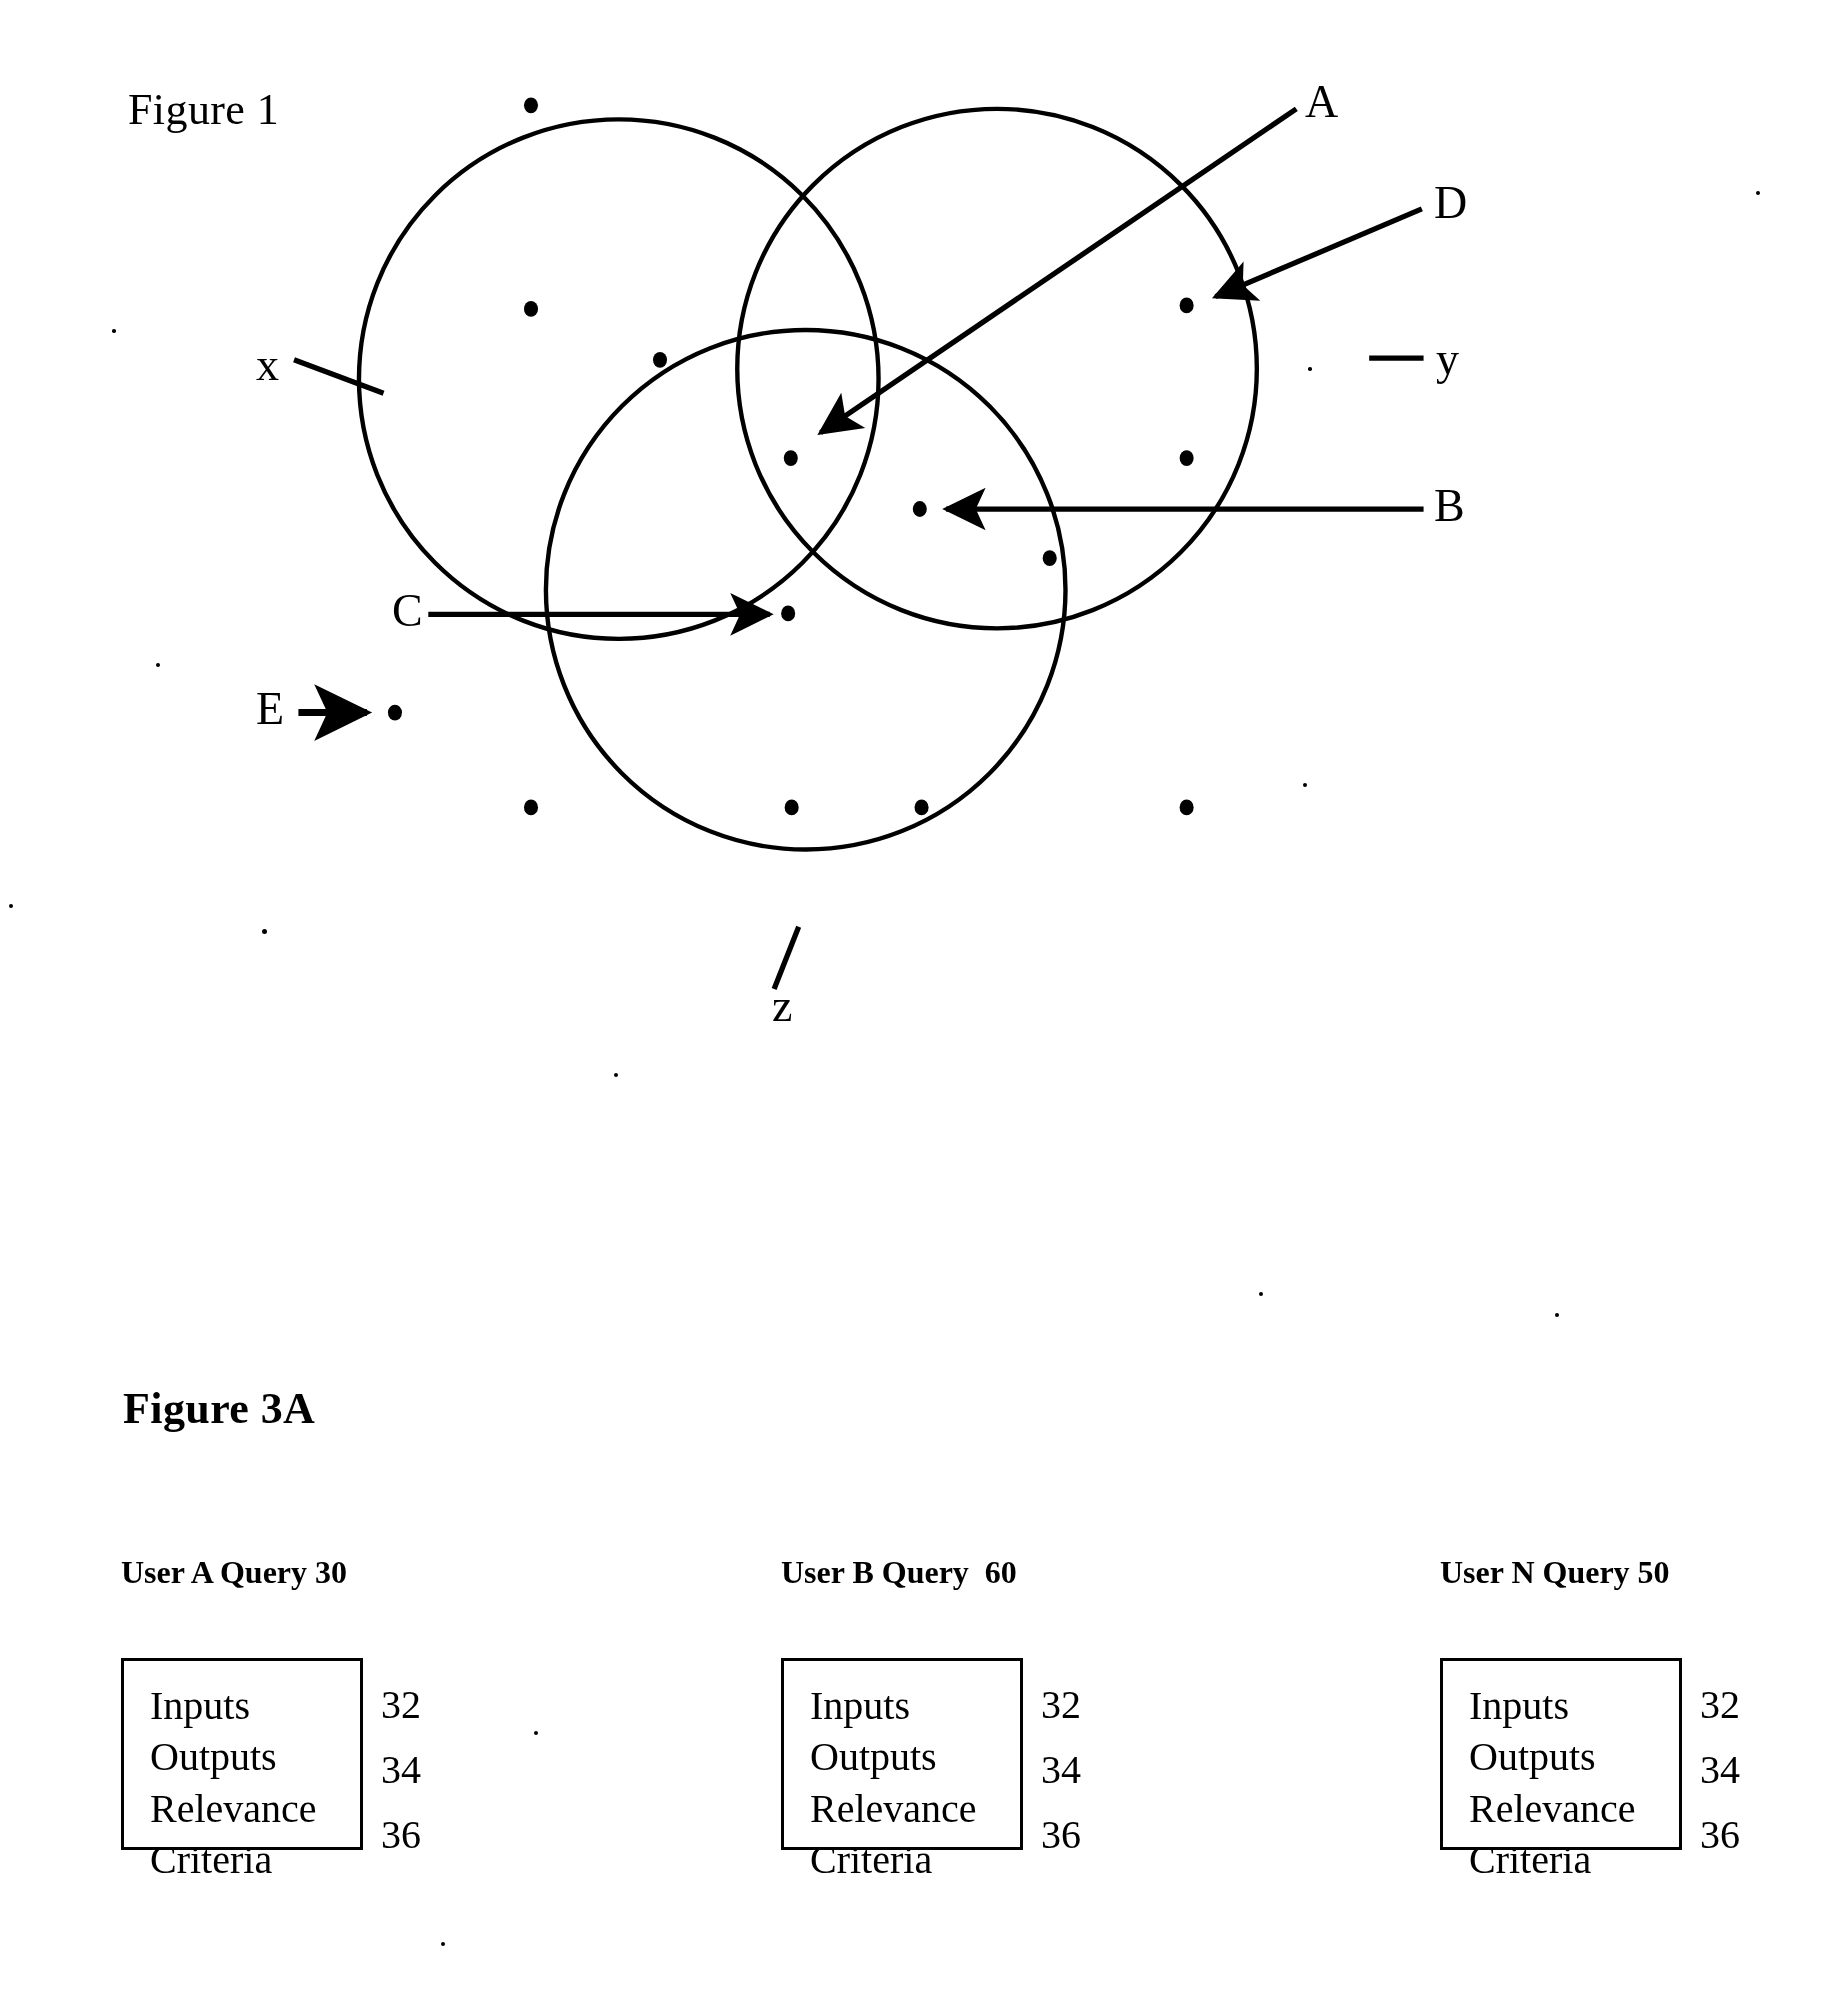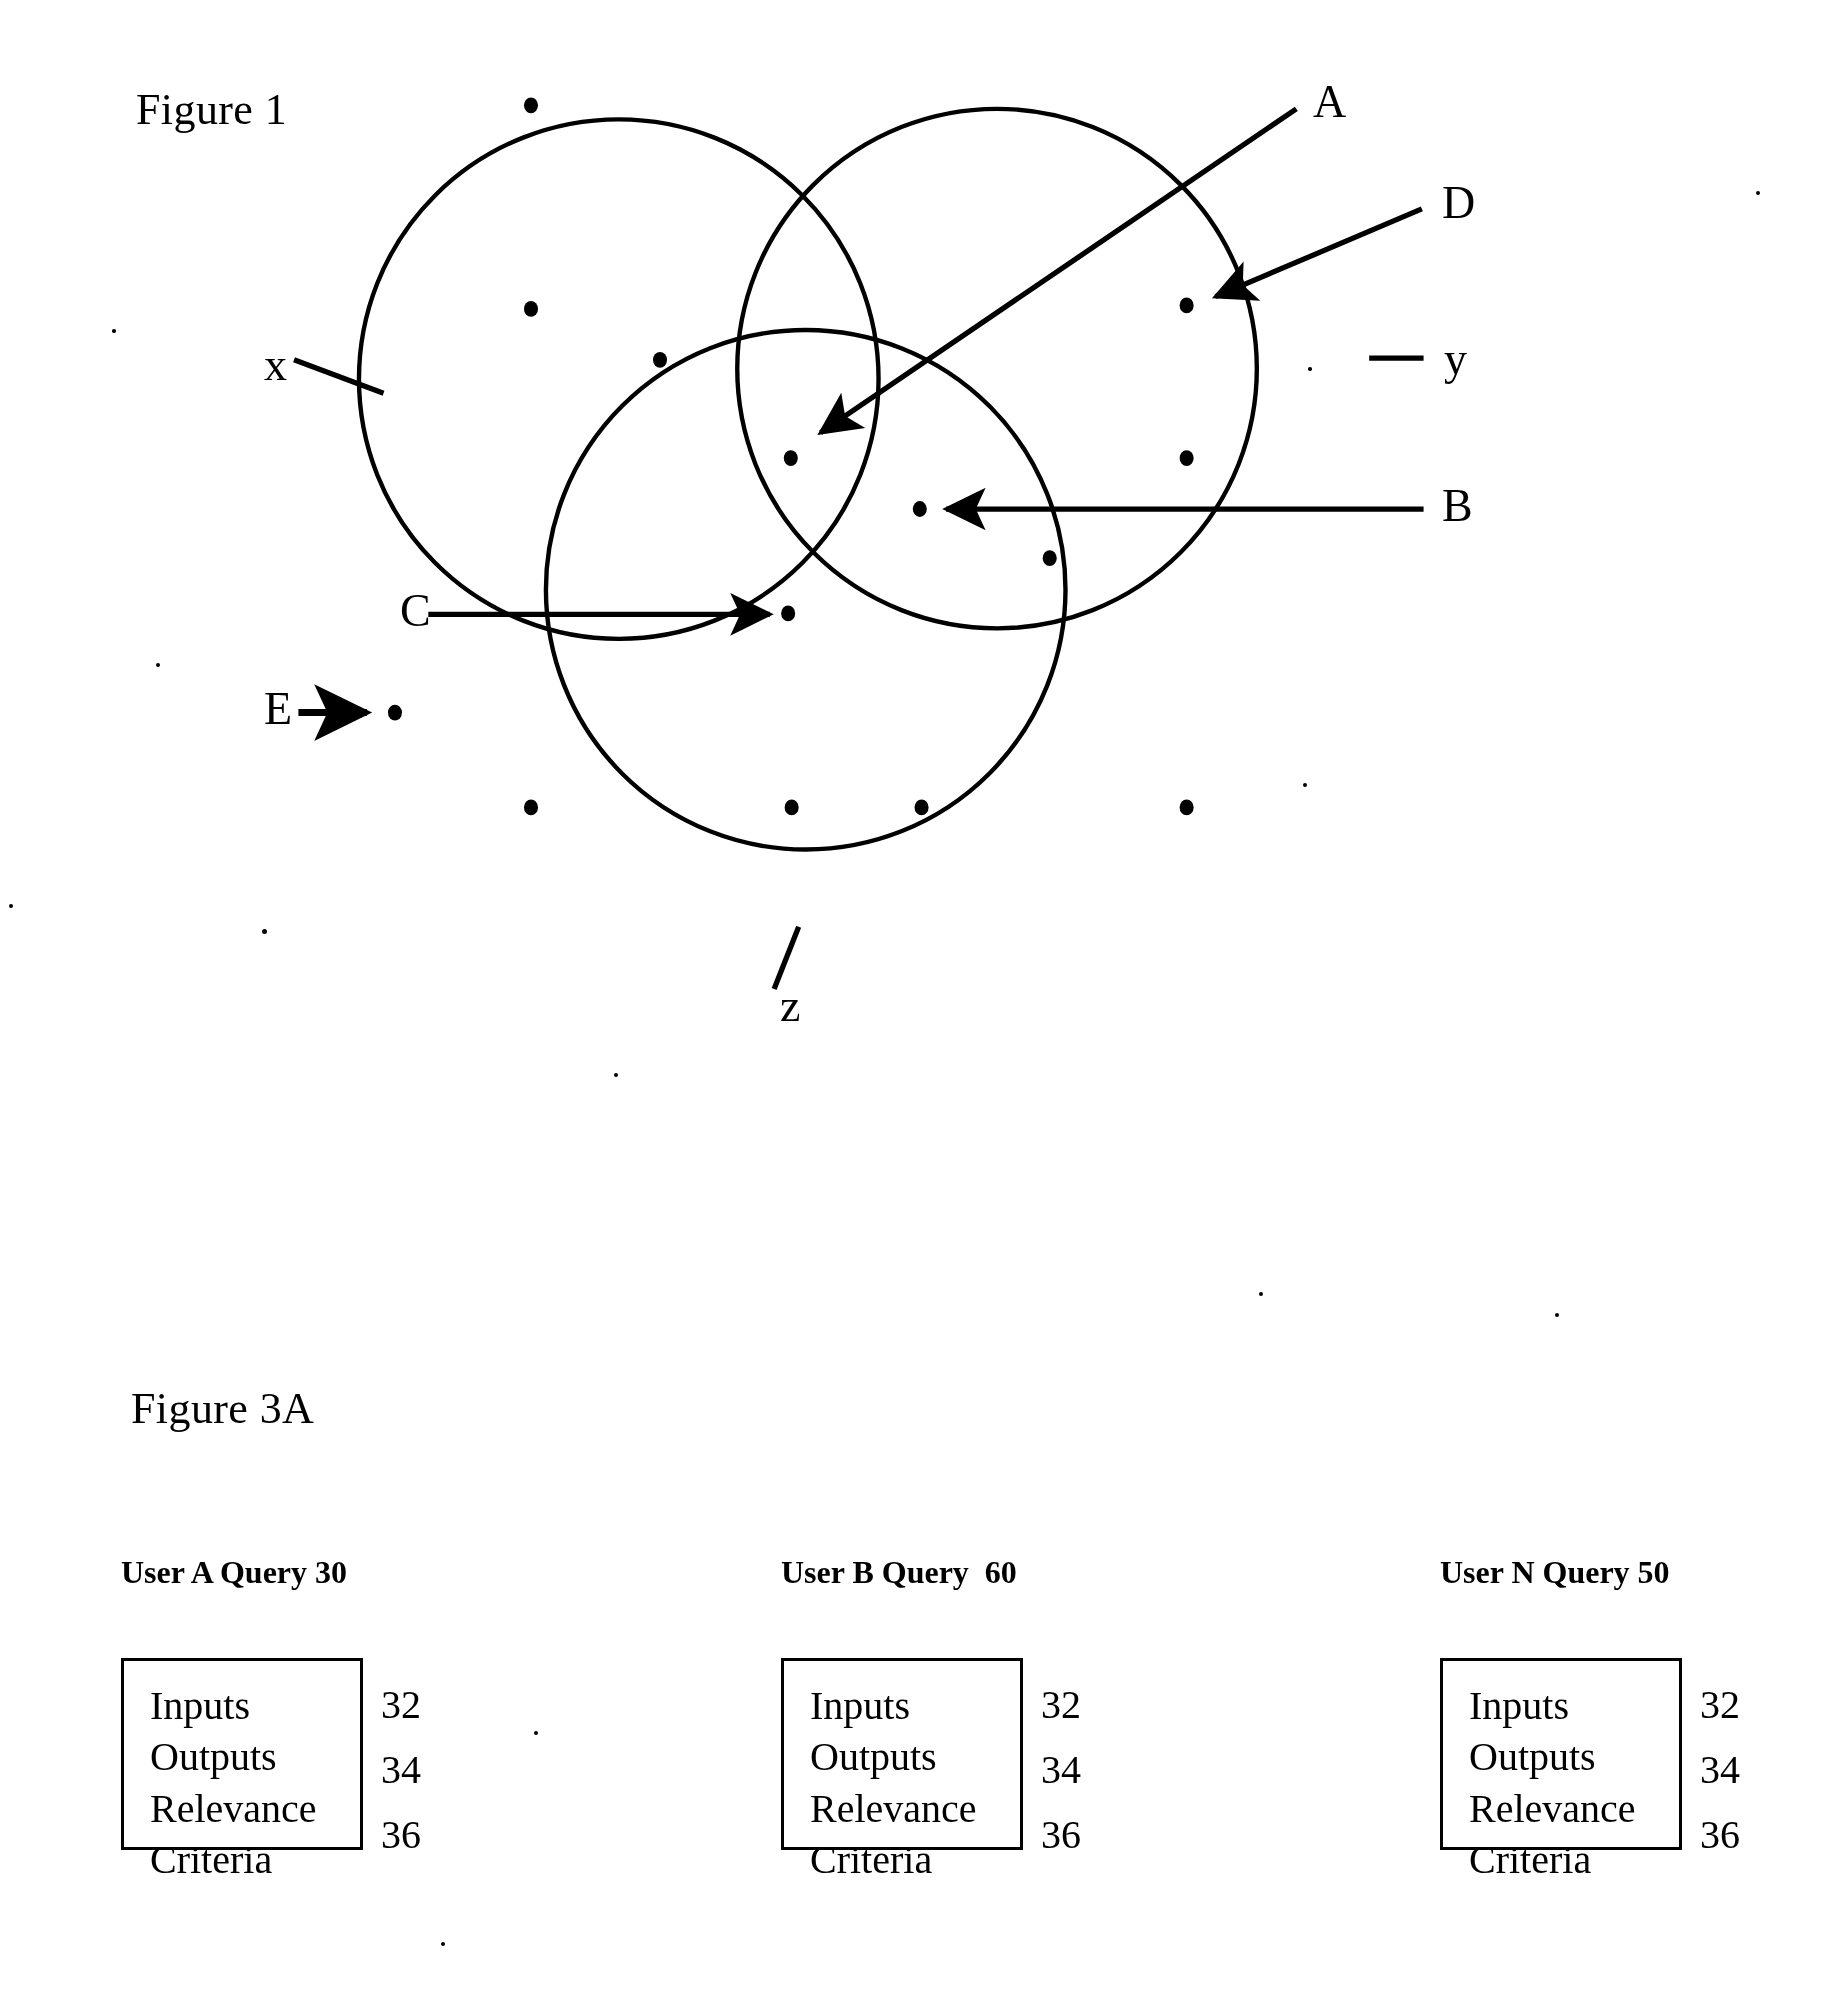--- a/index.html
+++ b/index.html
@@ -19,21 +19,20 @@
     background: #ffffff;
     overflow: hidden;
   }
 
   
   .txt {
     position: absolute;
     white-space: pre;
     line-height: 1;
     color: #000;
-    margin-left: 8px;
   }
 
   .fig-title {
     font-size: 44px;
     letter-spacing: 0.4px;
   }
 
   .venn-label {
     font-size: 46px;
   }
@@ -145,21 +144,21 @@
   <div class="txt venn-label" style="left:256px; top:342px;">x</div>
   <div class="txt venn-label" style="left:1436px; top:336px;">y</div>
   <div class="txt venn-label" style="left:772px; top:983px;">z</div>
 
   <div class="txt venn-label" style="left:1305px; top:79px;">A</div>
   <div class="txt venn-label" style="left:1434px; top:483px;">B</div>
   <div class="txt venn-label" style="left:392px; top:588px;">C</div>
   <div class="txt venn-label" style="left:1434px; top:180px;">D</div>
   <div class="txt venn-label" style="left:256px; top:686px;">E</div>
 
-  <div class="txt fig-title" style="left:123px; top:1387px;">Figure 3A</div>
+  <div class="txt fig-title" style="left:123px; top:1387px;font-weight:bold;">Figure 3A</div>
 
   <div class="query-group" style="left:121px;">
     <div class="heading">User A Query 30</div>
     <div class="query-box">
       <div class="lines">
         <div>Inputs</div>
         <div>Outputs</div>
         <div>Relevance</div>
         <div>Criteria</div>
       </div>

